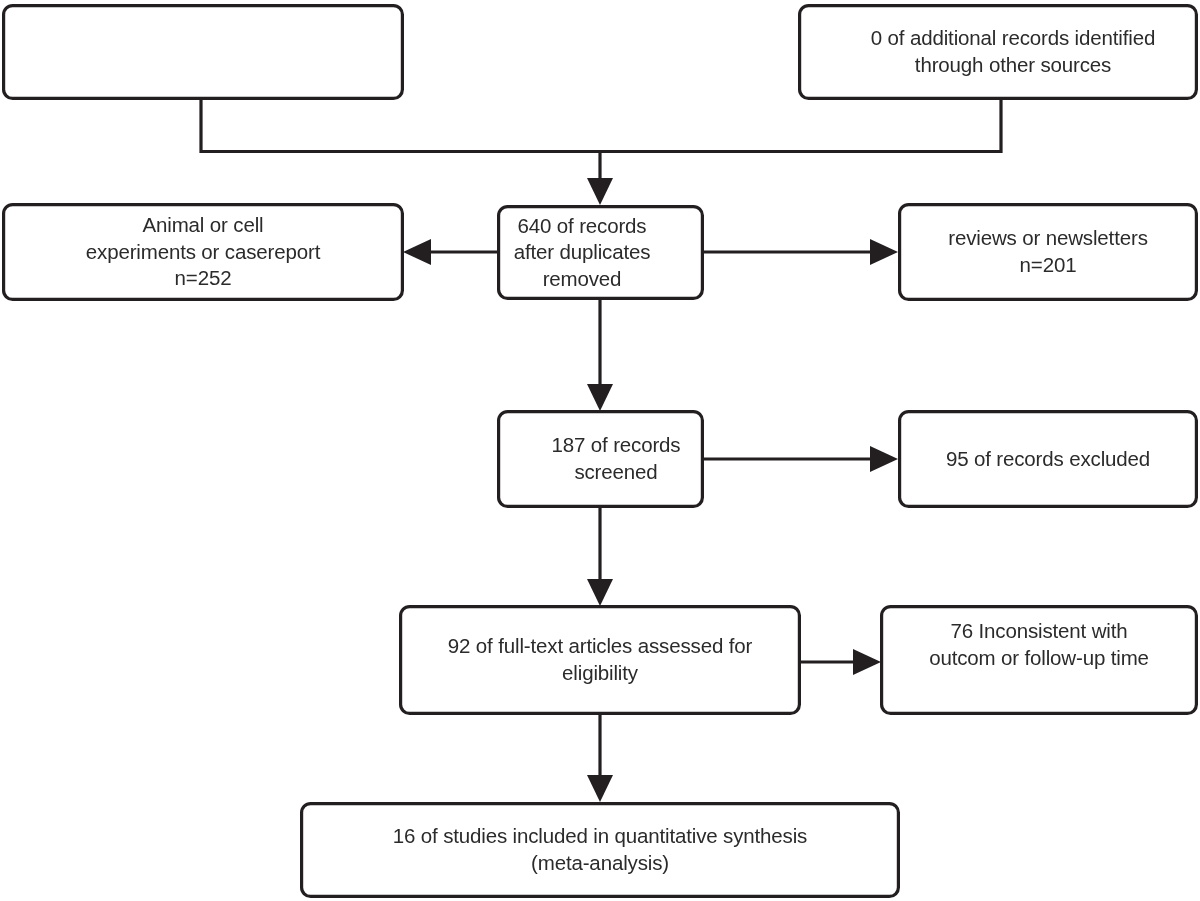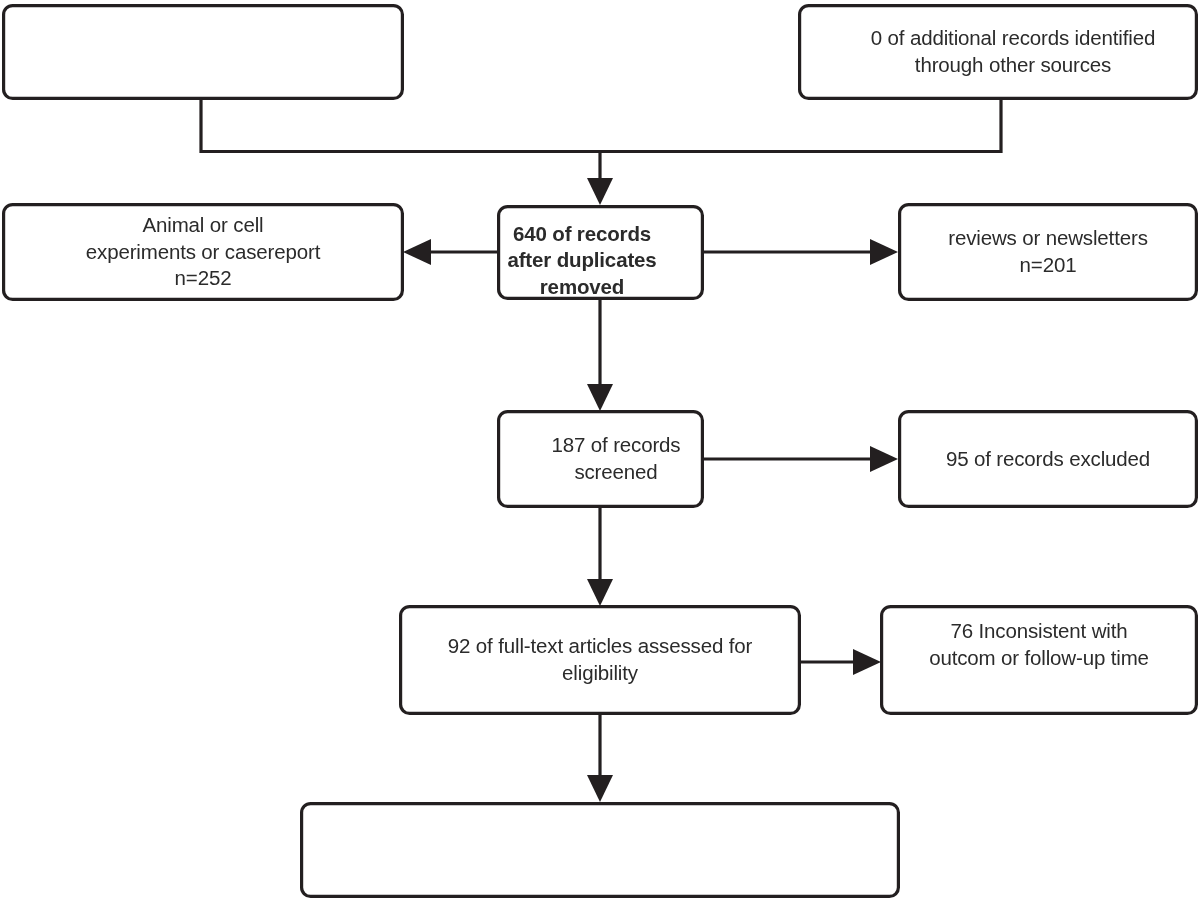--- a/index.html
+++ b/index.html
@@ -123,21 +123,21 @@
     </g>
 
     <rect class="flow-box" x="301.6" y="803.6" width="596.8" height="92.8" rx="9" ry="9"></rect>
 
   </svg>
 
 
   <div class="box-text" style="left:798px; top:4px; width:400px; height:96px;padding-left:40px;">0 of additional records identified
 through other sources</div>
 
-  <div class="box-text" style="left:497px; top:213px; width:170px; height:95px;font-weight:bold;">640 of records
+  <div class="box-text" style="left:497px; top:205px; width:170px; height:95px;">640 of records
 after duplicates
 removed</div>
 
   <div class="box-text" style="left:2px; top:203px; width:402px; height:98px;border-radius:26px;">Animal or cell
 experiments or casereport
 n=252</div>
 
   <div class="box-text" style="left:898px; top:203px; width:300px; height:98px;">reviews or newsletters
 n=201</div>
 
@@ -145,14 +145,16 @@
 screened</div>
 
   <div class="box-text" style="left:898px; top:410px; width:300px; height:98px;">95 of records excluded</div>
 
   <div class="box-text" style="left:399px; top:605px; width:402px; height:110px;">92 of full-text articles assessed for
 eligibility</div>
 
   <div class="box-text" style="left:880px; top:605px; width:318px; height:80px;">76 Inconsistent with
 outcom or follow-up time</div>
 
+  <div class="box-text" style="left:300px; top:802px; width:600px; height:96px;">16 of studies included in quantitative synthesis
+(meta-analysis)</div>
 
 </div>
 
 </body></html>

